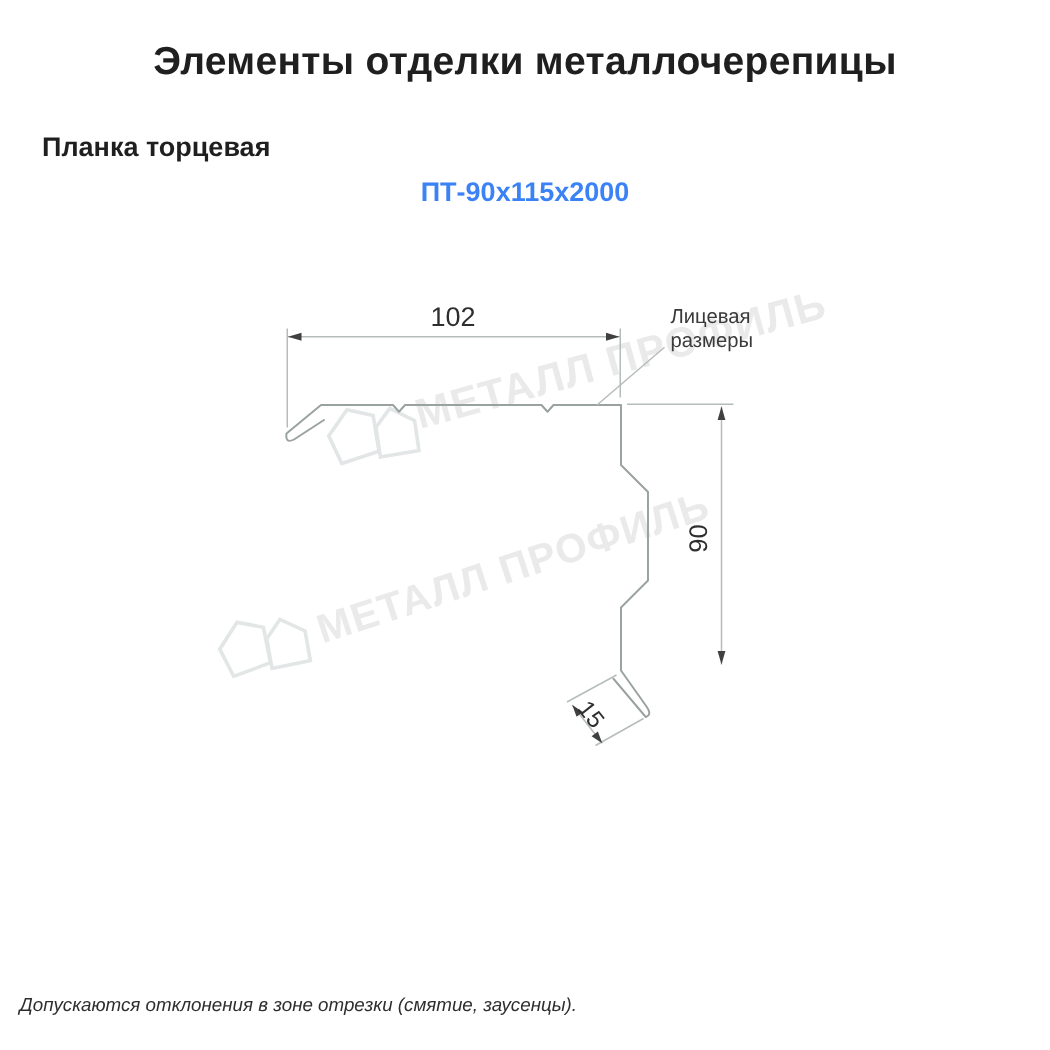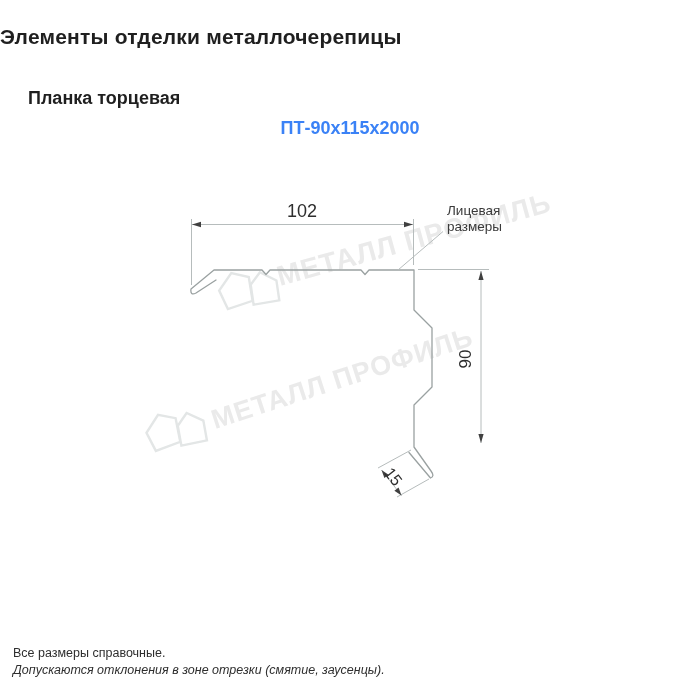--- a/index.html
+++ b/index.html
@@ -1,22 +1,22 @@
 <!DOCTYPE html>
 <html><head>
 <meta charset="utf-8">
 <style>
   html,body{margin:0;padding:0;background:#fff;}
   .page{
     position:relative;width:700px;height:700px;background:#ffffff;overflow:hidden;
     font-family:"Liberation Sans", sans-serif;
   }
   .title{
-    position:absolute;left:0;top:25px;width:700px;text-align:left;
-    font-size:21px;font-weight:700;color:#1f1f1f;letter-spacing:.2px;
+    position:absolute;left:0;top:25px;width:700px;text-align:center;
+    font-size:26px;font-weight:700;color:#1f1f1f;letter-spacing:.2px;
   }
   .subtitle{
     position:absolute;left:0;top:88px;width:700px;text-align:left;
     font-size:18px;font-weight:700;color:#1f1f1f;padding-left:28px;
   }
   .model{
     position:absolute;left:0;top:118px;width:700px;text-align:center;
     font-size:18px;font-weight:700;color:#3b82f6;
   }
   svg.drawing{position:absolute;left:0;top:0;}
@@ -95,15 +95,14 @@
     <polygon fill="#404040" points="401.5,495.5 398.6,487.6 394.4,490.8"></polygon>
 
     <line x1="443" y1="231.5" x2="398" y2="270" stroke="#b6bcbc" stroke-width="1"></line>
   </svg>
 
   <div class="dim dim-115">102</div>
   <div class="dim dim-90">90</div>
   <div class="dim dim-15">15</div>
   <div class="face-label">Лицевая размеры</div>
 
-  <div class="footer-note n1">Все размеры справочные.</div>
   <div class="footer-note n2">Допускаются отклонения в зоне отрезки (смятие, заусенцы).</div>
 </div>
 
 </body></html>

